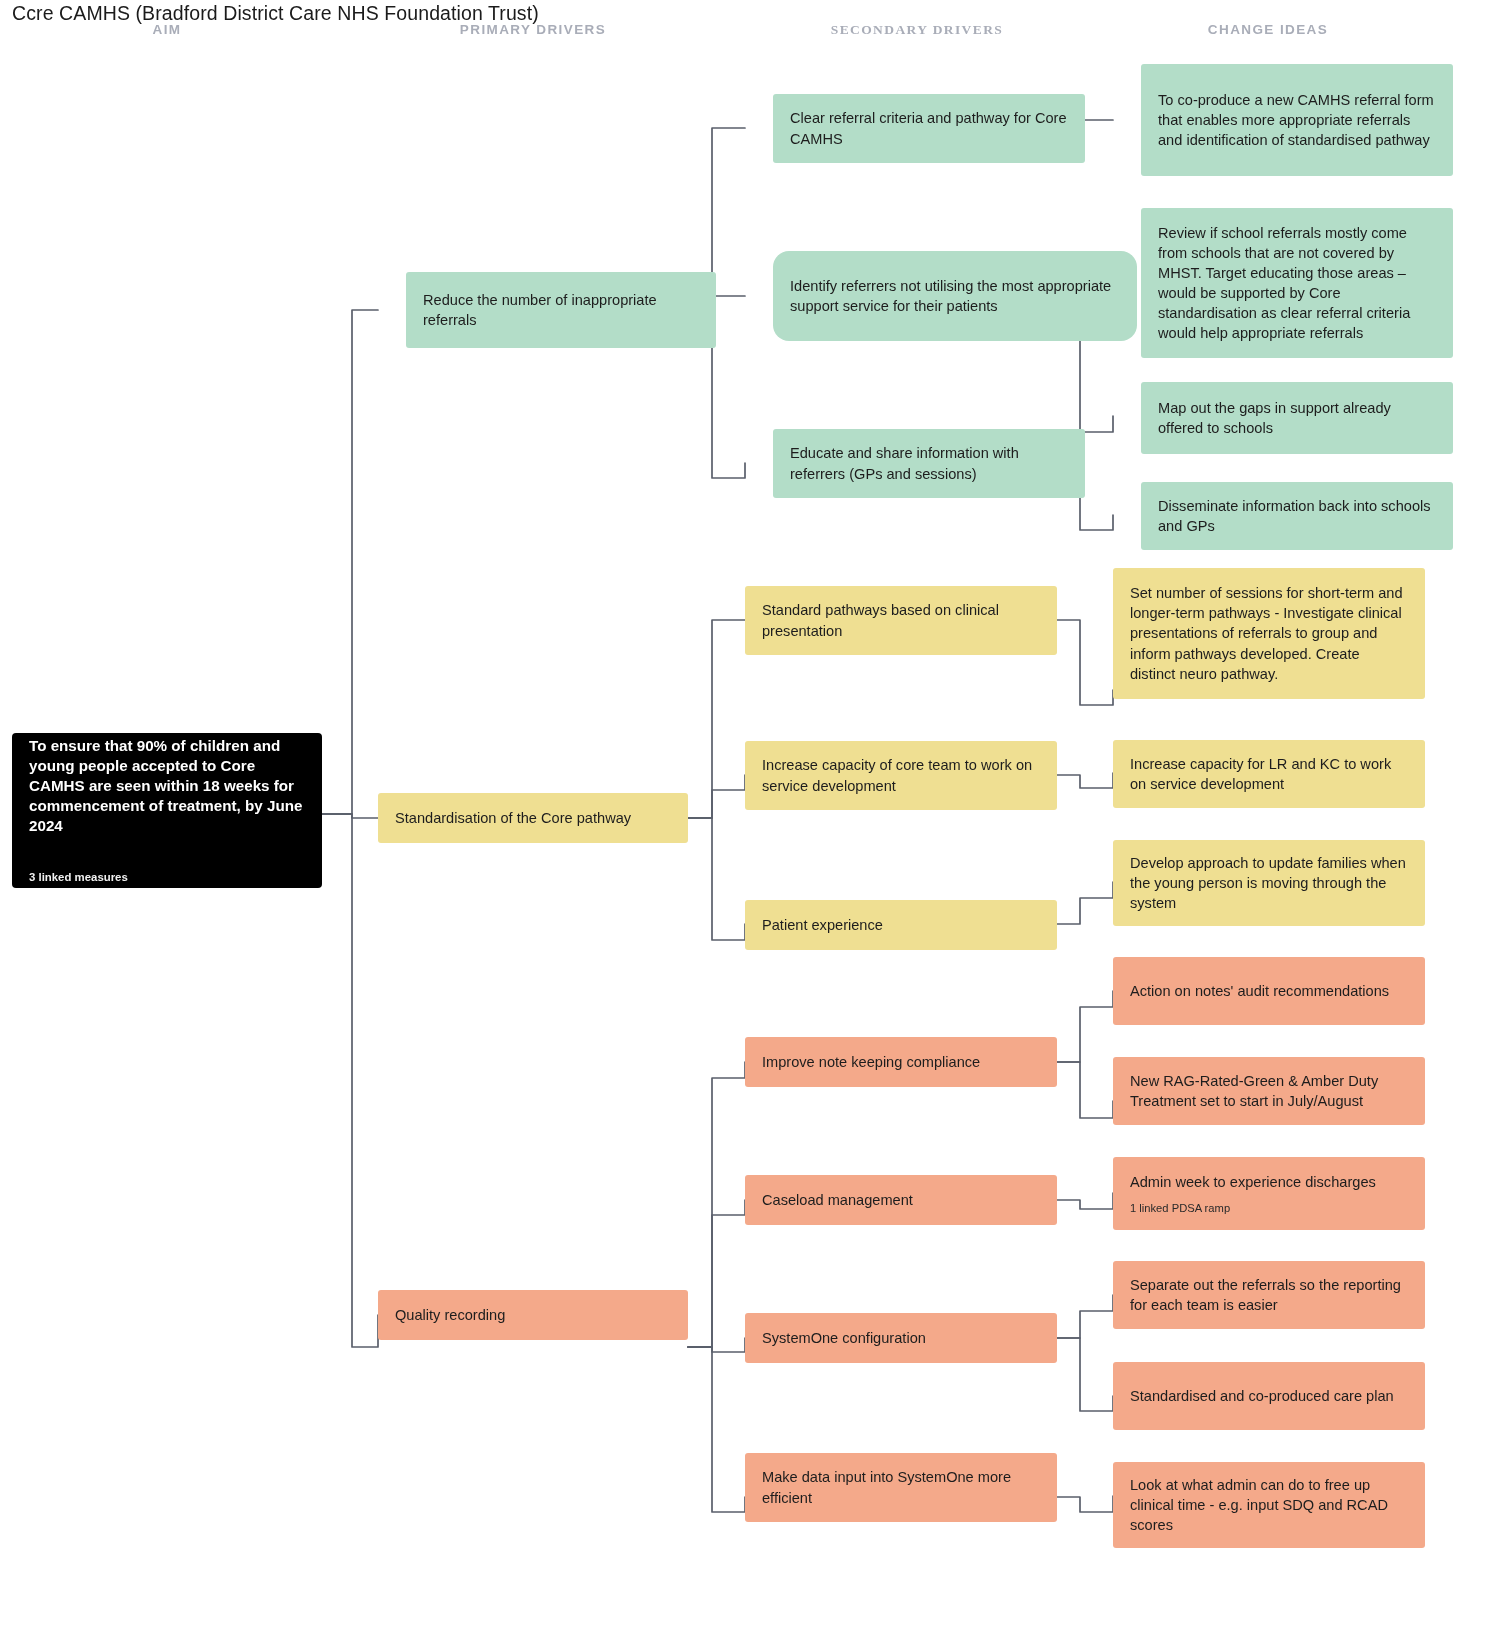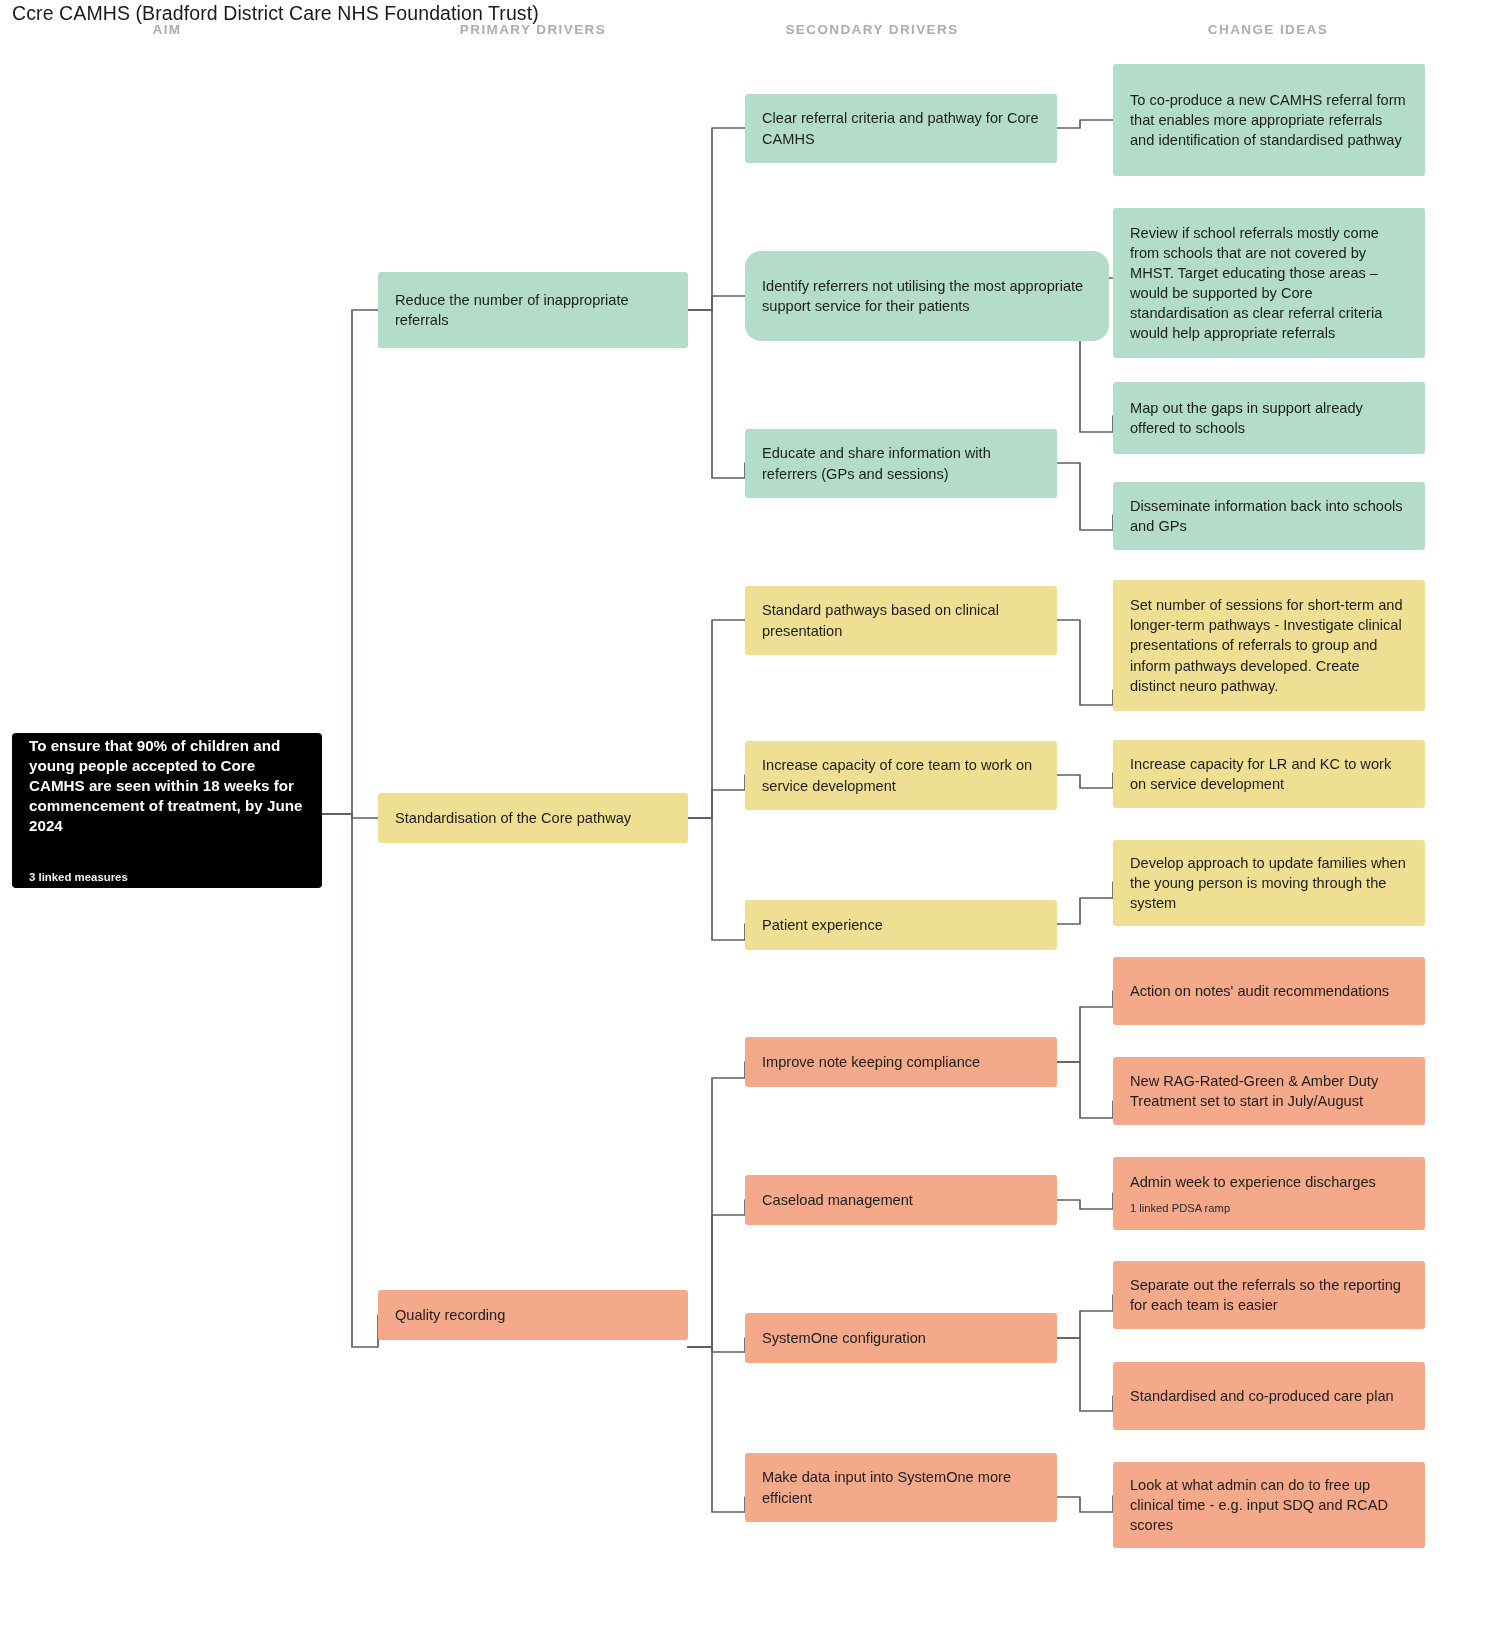--- a/index.html
+++ b/index.html
@@ -77,21 +77,21 @@
     font-size: 15.2px;
     font-weight: bold;
     line-height: 1.32;
   }
   .node.aim .node-sub {
     color: #f1f1f1;
     font-size: 11.4px;
     font-weight: bold;
     margin-top: 14px;
   }
-  .node.green  { background: #b3ddc8; }
+  .node.green  { background: #b3ddc8; margin-left: 28px; }
   .node.yellow { background: #efdf92; }
   .node.salmon { background: #f4a98a; }
 </style>
 </head>
 <body>
 
 <div id="canvas">
 
   <svg id="connectors" viewBox="0 0 1494 1634">
     <g fill="none" stroke="#5a5f6b" stroke-width="1.7" stroke-linejoin="round" stroke-linecap="round">
@@ -128,21 +128,21 @@
       <path d="M1057 1338 L1080 1338 L1080 1311 L1113 1311 L1113 1295"></path>
       <path d="M1057 1338 L1080 1338 L1080 1411 L1113 1411 L1113 1396"></path>
       <path d="M1057 1497 L1080 1497 L1080 1512 L1113 1512 L1113 1496"></path>
     </g>
   </svg>
 
   <div class="diagram-title">Ccre CAMHS (Bradford District Care NHS Foundation Trust)</div>
 
   <div class="col-header" style="left:167px;">AIM</div>
   <div class="col-header" style="left:533px;">PRIMARY DRIVERS</div>
-  <div class="col-header" style="left:872px;">SECONDARY DRIVERS</div>
+  <div class="col-header" style="left:917px;font-family:Liberation Serif, serif;">SECONDARY DRIVERS</div>
   <div class="col-header" style="left:1268px;">CHANGE IDEAS</div>
 
   <div class="node aim" style="left:12px; top:733px; width:310px; height:155px;gap:20px;">
     <div class="node-text">To ensure that 90% of children and young people accepted to Core CAMHS are seen within 18 weeks for commencement of treatment, by June 2024</div>
     <div class="node-sub">3 linked measures</div>
   </div>
 
   <div class="node green" style="left:378px; top:272px; width:310px; height:76px;">
     <div class="node-text">Reduce the number of inappropriate referrals</div>
   </div>
@@ -189,21 +189,21 @@
   </div>
   <div class="node green" style="left:1113px; top:208px; width:312px; height:150px;">
     <div class="node-text">Review if school referrals mostly come from schools that are not covered by MHST. Target educating those areas – would be supported by Core standardisation as clear referral criteria would help appropriate referrals</div>
   </div>
   <div class="node green" style="left:1113px; top:382px; width:312px; height:72px;">
     <div class="node-text">Map out the gaps in support already offered to schools</div>
   </div>
   <div class="node green" style="left:1113px; top:482px; width:312px; height:68px;">
     <div class="node-text">Disseminate information back into schools and GPs</div>
   </div>
-  <div class="node yellow" style="left:1113px; top:580px; width:312px; height:131px;">
+  <div class="node yellow" style="left:1113px; top:568px; width:312px; height:131px;">
     <div class="node-text">Set number of sessions for short-term and longer-term pathways - Investigate clinical presentations of referrals to group and inform pathways developed. Create distinct neuro pathway.</div>
   </div>
   <div class="node yellow" style="left:1113px; top:740px; width:312px; height:68px;">
     <div class="node-text">Increase capacity for LR and KC to work on service development</div>
   </div>
   <div class="node yellow" style="left:1113px; top:840px; width:312px; height:86px;">
     <div class="node-text">Develop approach to update families when the young person is moving through the system</div>
   </div>
   <div class="node salmon" style="left:1113px; top:957px; width:312px; height:68px;">
     <div class="node-text">Action on notes' audit recommendations</div>

